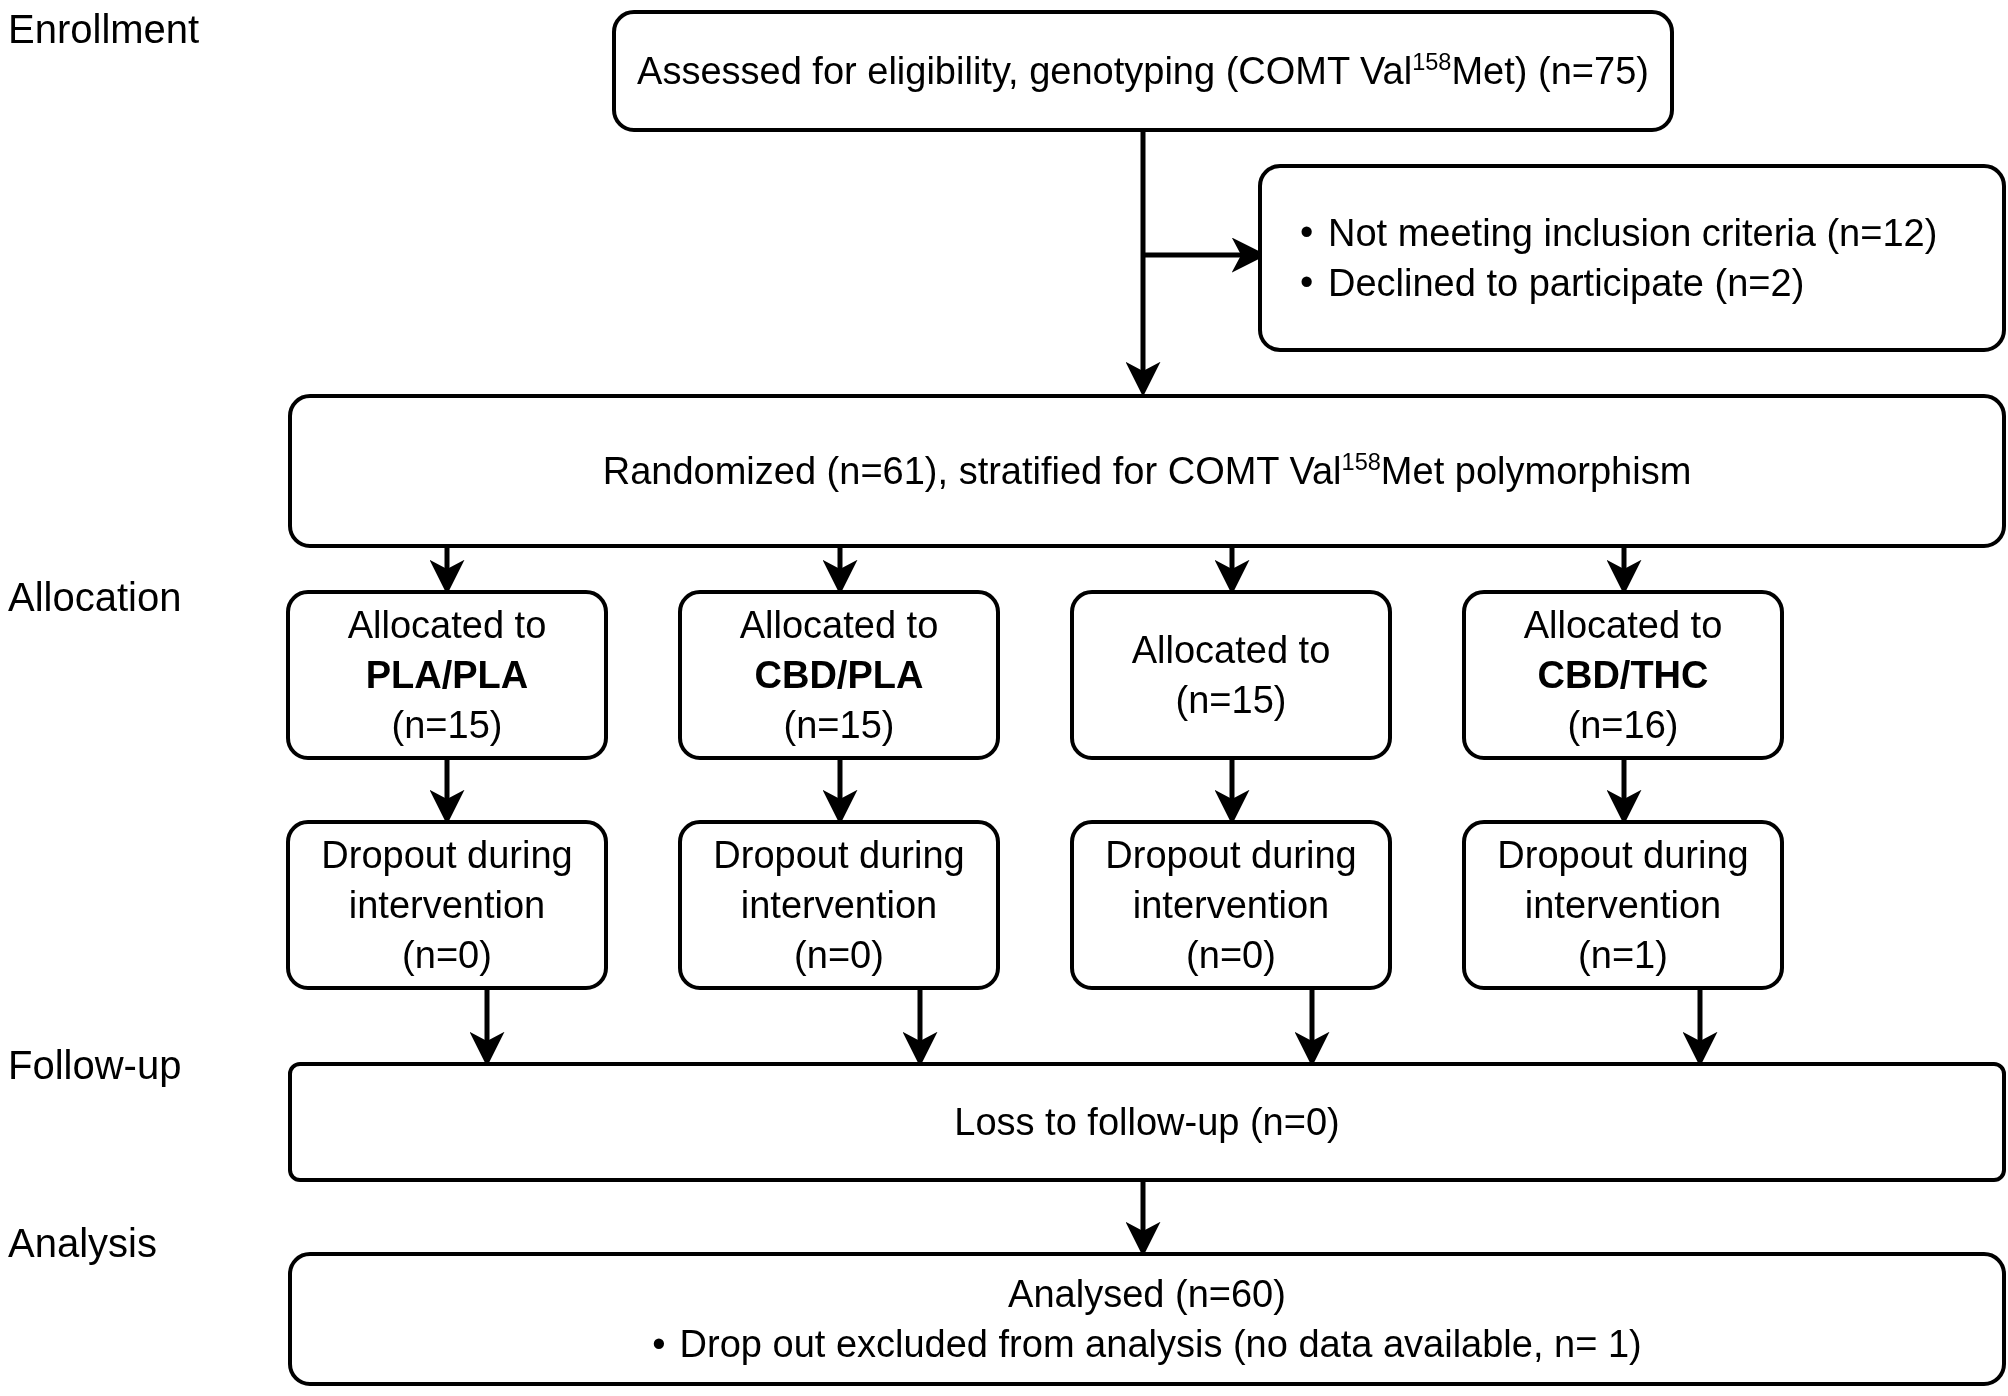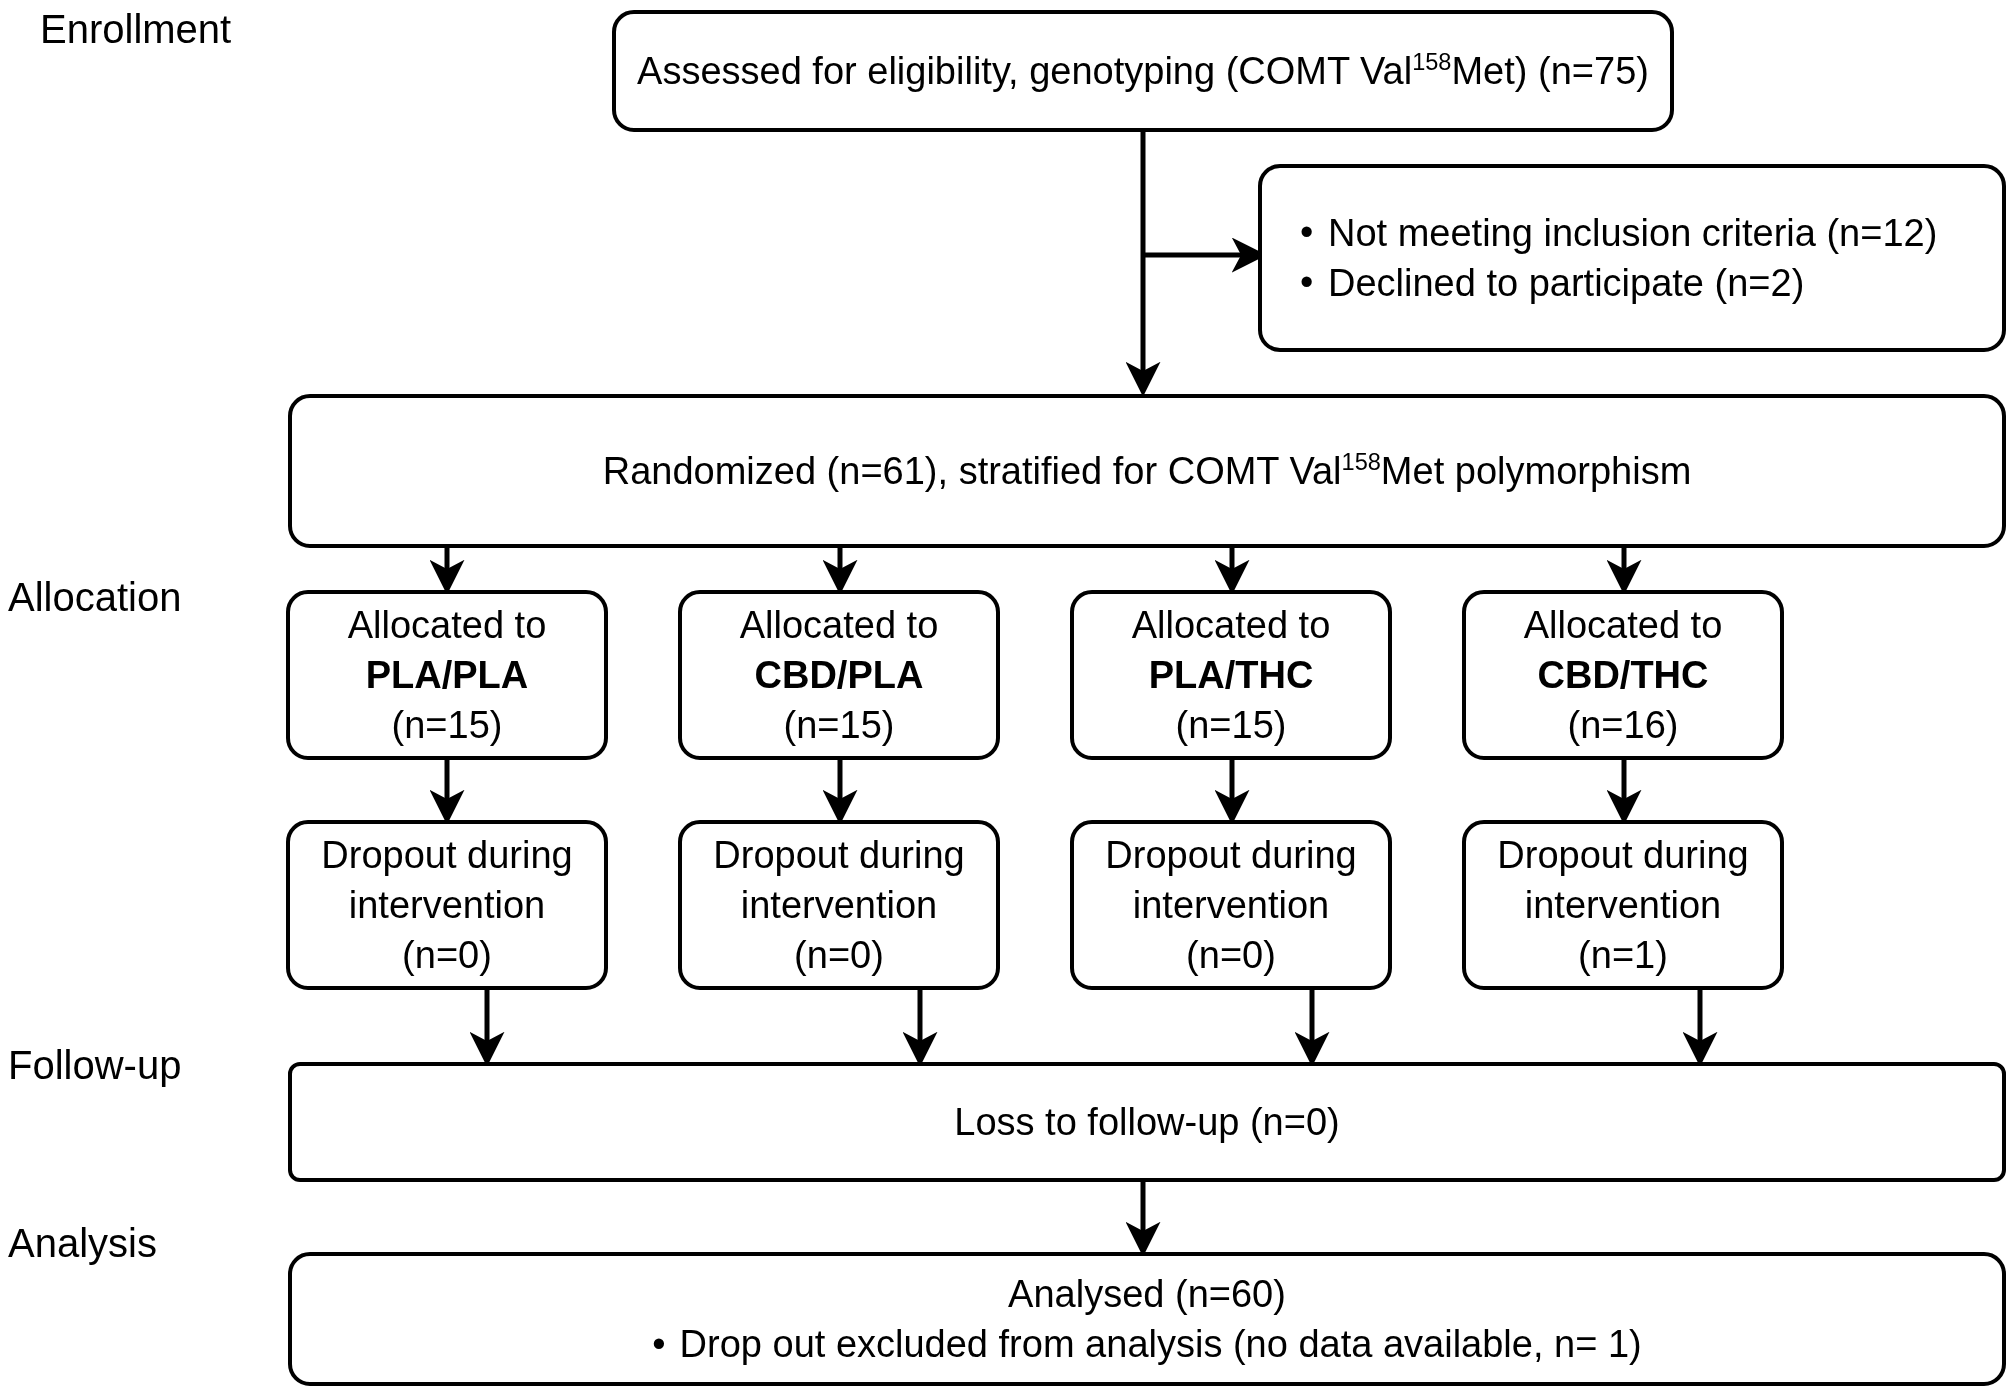--- a/index.html
+++ b/index.html
@@ -105,21 +105,21 @@
     <path d="M 1624 760 L 1624 816" stroke="#000" stroke-width="5" fill="none" marker-end="url(#ah)"></path>
 
     <path d="M 487 990 L 487 1058" stroke="#000" stroke-width="5" fill="none" marker-end="url(#ah)"></path>
     <path d="M 920 990 L 920 1058" stroke="#000" stroke-width="5" fill="none" marker-end="url(#ah)"></path>
     <path d="M 1312 990 L 1312 1058" stroke="#000" stroke-width="5" fill="none" marker-end="url(#ah)"></path>
     <path d="M 1700 990 L 1700 1058" stroke="#000" stroke-width="5" fill="none" marker-end="url(#ah)"></path>
 
     <path d="M 1143 1182 L 1143 1248" stroke="#000" stroke-width="5" fill="none" marker-end="url(#ah)"></path>
   </svg>
 
-  <div class="stage-label" style="left:8px; top:8px;margin-left:32px;">Enrollment</div>
+  <div class="stage-label" style="left:8px; top:8px;">Enrollment</div>
   <div class="stage-label" style="left:8px; top:576px;">Allocation</div>
   <div class="stage-label" style="left:8px; top:1044px;">Follow-up</div>
   <div class="stage-label" style="left:8px; top:1222px;">Analysis</div>
 
   <div class="node" style="left:612px; top:10px; width:1062px; height:122px;">
     <div class="inner">
       <span>Assessed for eligibility, genotyping (COMT Val</span><sup>158</sup><span>Met) (n=75)</span>
     </div>
   </div>
 
@@ -148,21 +148,20 @@
   <div class="node" style="left:678px; top:590px; width:322px; height:170px;">
     <div class="inner">
       <div>Allocated to</div>
       <div class="bold">CBD/PLA</div>
       <div>(n=15)</div>
     </div>
   </div>
   <div class="node" style="left:1070px; top:590px; width:322px; height:170px;">
     <div class="inner">
       <div>Allocated to</div>
-      <div class="bold">PLA/THC</div>
       <div>(n=15)</div>
     </div>
   </div>
   <div class="node" style="left:1462px; top:590px; width:322px; height:170px;">
     <div class="inner">
       <div>Allocated to</div>
       <div class="bold">CBD/THC</div>
       <div>(n=16)</div>
     </div>
   </div>

